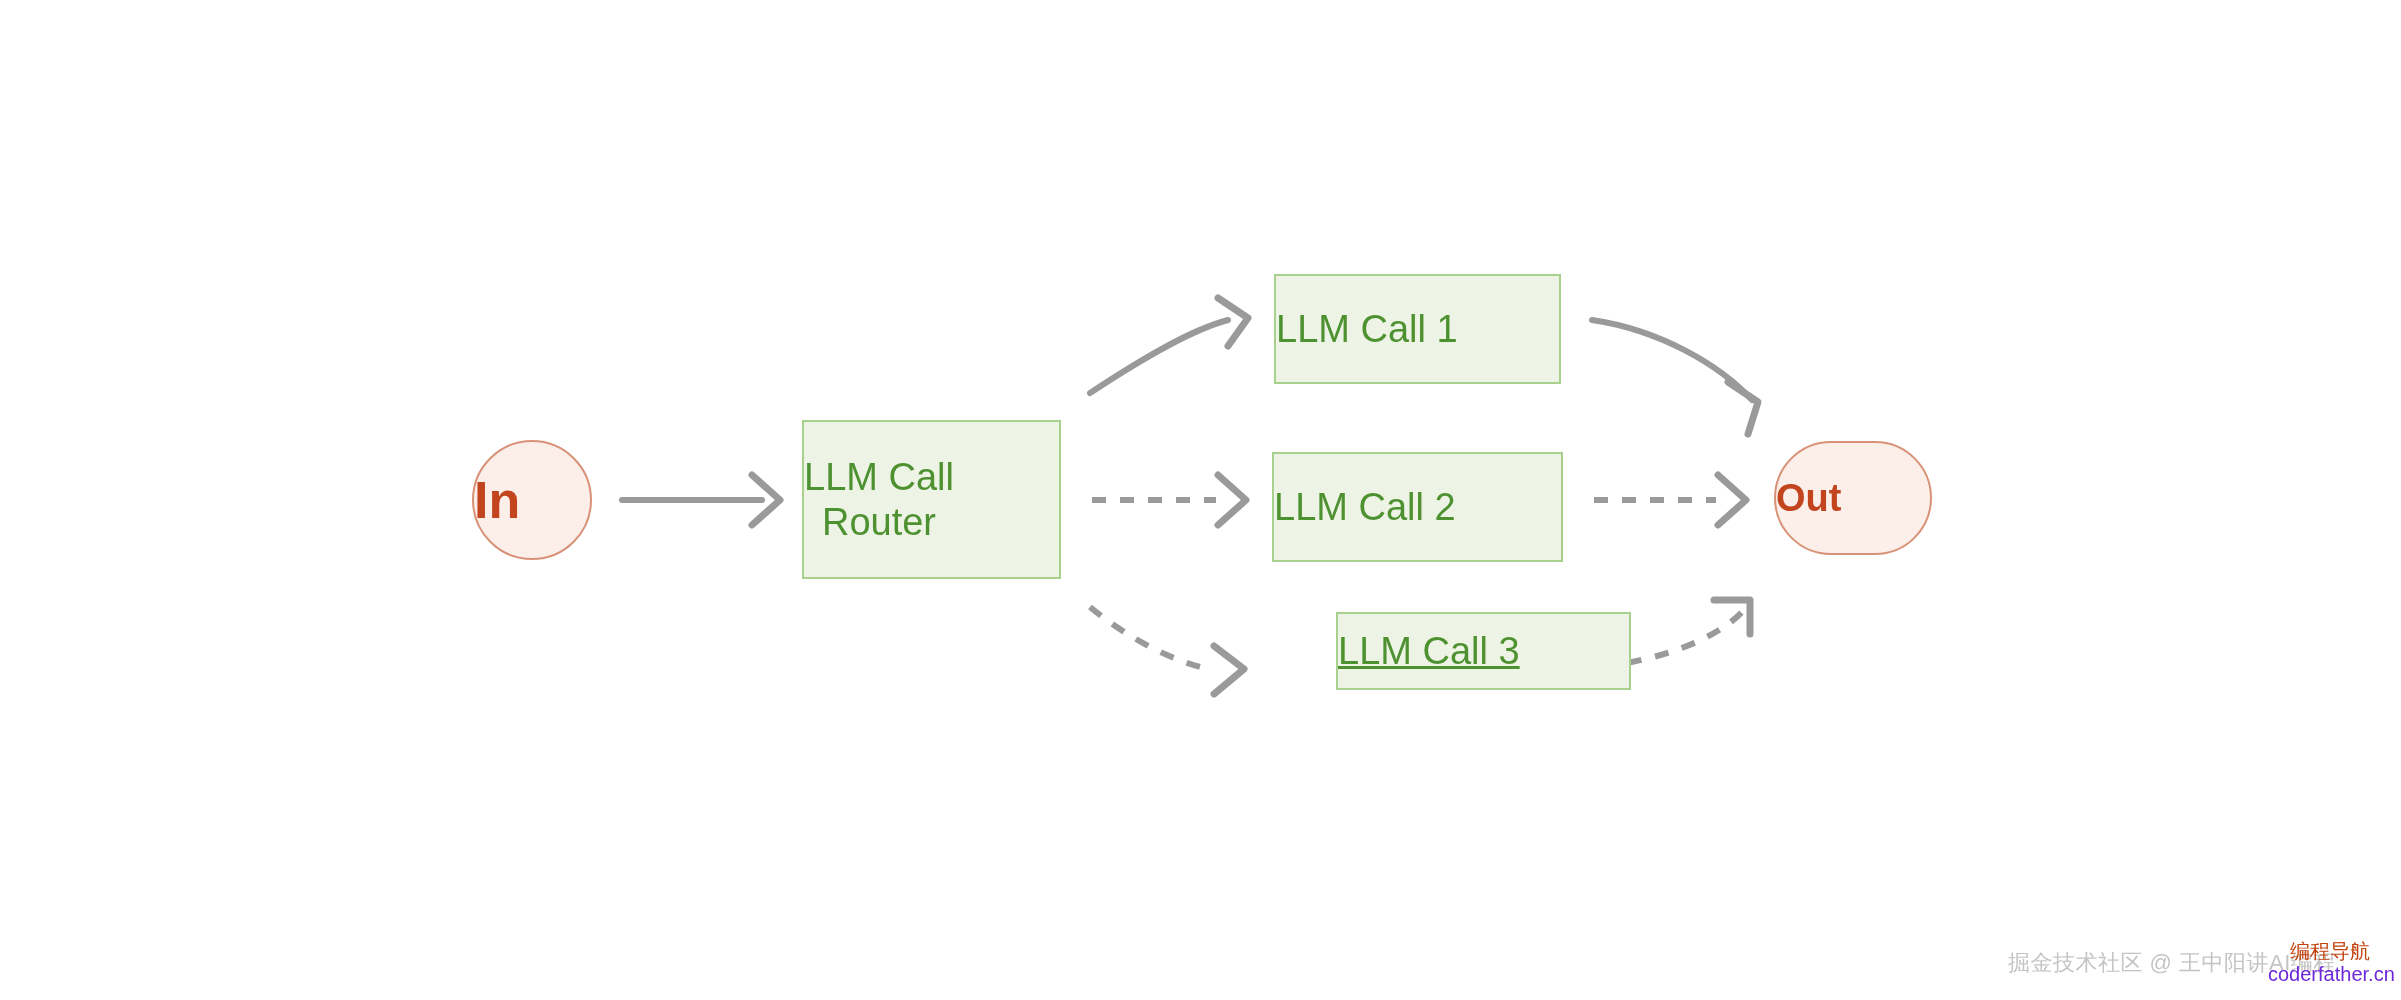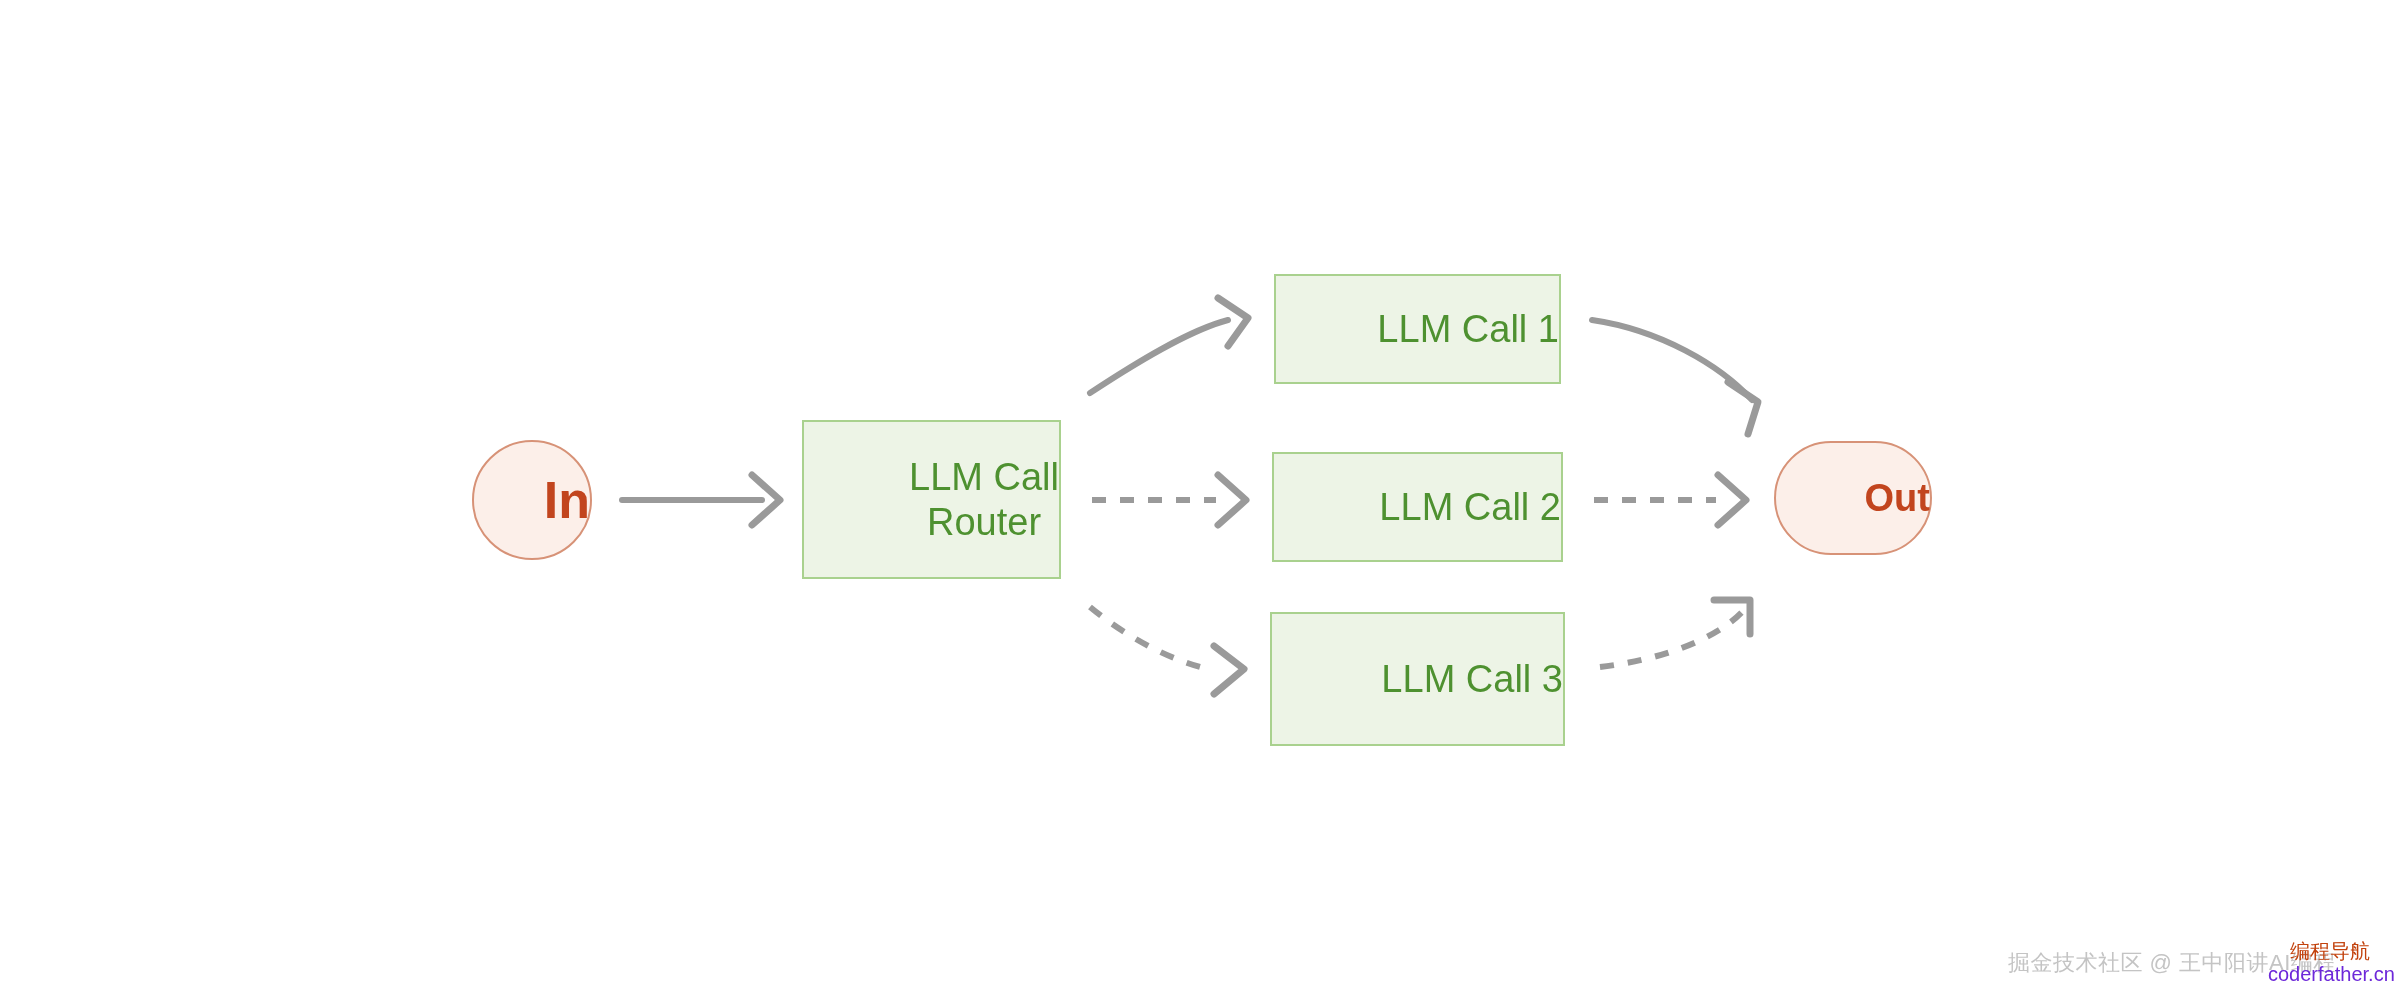--- a/index.html
+++ b/index.html
@@ -30,21 +30,21 @@
     width: 2401px;
     height: 1000px;
     pointer-events: none;
   }
 
   .node {
     position: absolute;
     box-sizing: border-box;
     display: flex;
     align-items: center;
-    justify-content: flex-end;
+    justify-content: flex-start;
     text-align: center;
     line-height: 1.16;
   }
 
   
   .node-terminal {
     background: #fcefe9;
     border: 2px solid #d79277;
     color: #c2451e;
     font-weight: bold;
@@ -86,24 +86,25 @@
     width: 287px;
     height: 110px;
   }
   .node-call-2 {
     left: 1272px;
     top: 452px;
     width: 291px;
     height: 110px;
   }
   .node-call-3 {
-    left: 1270px;
+    left: 1336px;
     top: 612px;
     width: 295px;
-    height: 134px;
+    height: 78px;
+    text-decoration: underline;
   }
 
   .node-label {
     display: block;
     white-space: pre-line;
   }
 
   
   .watermark {
     position: absolute;

